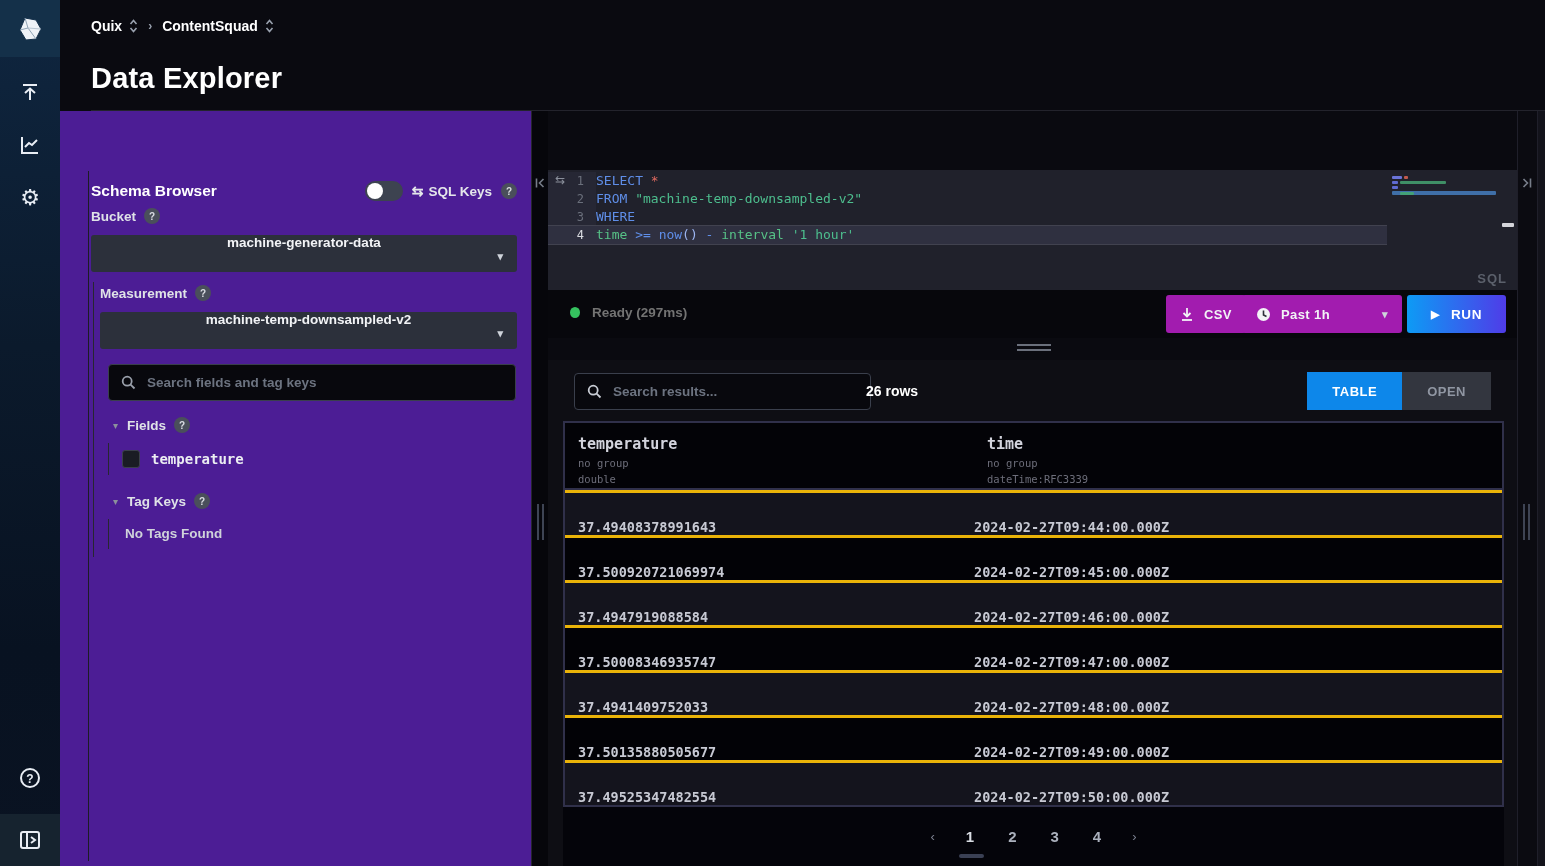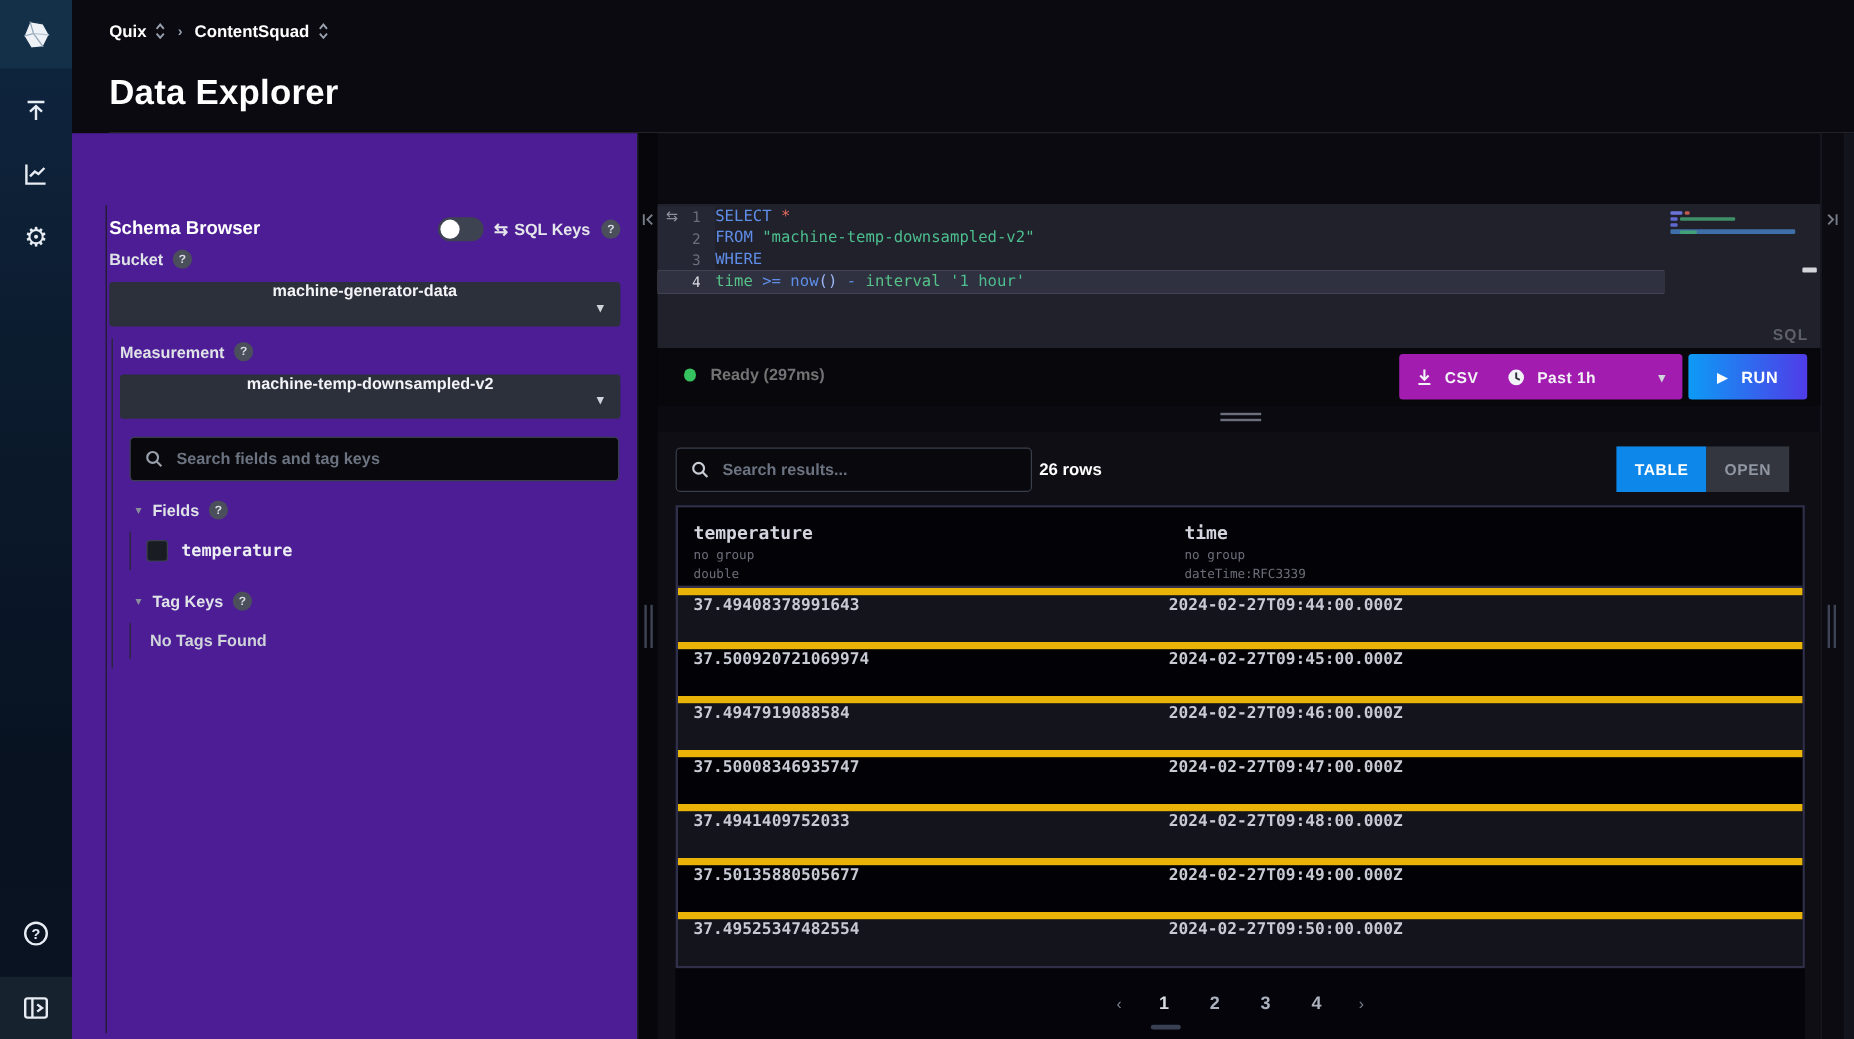--- a/index.html
+++ b/index.html
@@ -95,36 +95,36 @@
     gap:10px; padding:0 14px; color:#f2f3f6; font-size:13px; font-weight:700; letter-spacing:.4px; cursor:pointer; }
   .run-btn { position:absolute; top:5px; left:859px; width:99px; height:38px; border-radius:3px;
     background:linear-gradient(90deg,#0d9bf5,#4f3ce8); display:flex; align-items:center; justify-content:center; gap:11px;
     color:#fff; font-size:13.5px; font-weight:700; letter-spacing:.6px; cursor:pointer; }
   .play-glyph { font-size:11px; }
   .h-handle { position:absolute; left:1017px; top:344px; display:flex; flex-direction:column; gap:3px; }
   .h-handle i { display:block; width:34px; height:2px; background:#6b707c; }
 
   
   .results { position:absolute; left:548px; top:360px; width:969px; height:506px; background:#0e0e14; }
-  .res-search { left:15px; top:13px; width:297px; }
+  .res-search { left:26px; top:13px; width:297px; }
   .rowcount { position:absolute; left:318px; top:23px; color:#fff; font-size:14px; font-weight:700; }
   .tabs { position:absolute; right:26px; top:12px; display:flex; }
-  .tab { height:38px; padding:0 15px; display:flex; align-items:center; font-size:13px; font-weight:700; letter-spacing:.5px; cursor:pointer; }
+  .tab { height:38px; padding:0 25px; display:flex; align-items:center; font-size:13px; font-weight:700; letter-spacing:.5px; cursor:pointer; }
   .tab.active { background:#0d87ea; color:#fff; }
   .tab.inactive { background:#33363f; color:#9096a2; }
 
   .rtable { position:absolute; left:15px; top:61px; width:941px; border:2px solid #30304a; background:#030307; }
   .thead { height:67px; position:relative; border-bottom:2px solid #30304a; background:#030307;
     font-family:"DejaVu Sans Mono", monospace; }
   .th { position:absolute; top:12px; }
   .th .th-name { color:#d3d4dd; font-size:15px; font-weight:700; }
   .th .th-sub { color:#6d6e7a; font-size:10.5px; margin-top:4px; }
   .th.c0 { left:13px; } .th.c1 { left:422px; }
-  .t-row { display:flex; height:45px; align-items:flex-start; font-family:"DejaVu Sans Mono", monospace;
-    font-size:13.5px; font-weight:700; color:#c7c9d3; border-top:6px solid #eab308; cursor:default; }
+  .t-row { display:flex; height:45px; align-items:flex-end; font-family:"DejaVu Sans Mono", monospace;
+    font-size:13.5px; font-weight:700; color:#c7c9d3; border-top:3px solid #eab308; cursor:default; }
   .t-row:nth-child(odd) { background:#14141d; }
   .t-row:nth-child(even) { background:#020206; }
   .t-cell.c0 { width:409px; padding-left:13px; }
   .t-cell.c1 { flex:1; }
   .rfooter { position:absolute; left:15px; top:447px; width:941px; height:59px; background:#04040a;
     display:flex; align-items:center; justify-content:center; gap:20px; }
   .pg-arrow { color:#7c8190; font-size:13px; cursor:pointer; padding:0 6px; }
   #pages { display:flex; gap:24px; }
   .page { position:relative; color:#abb1bd; font-size:15px; font-weight:700; cursor:pointer; padding:4px 5px; }
   .page.active { color:#d9dde3; }

